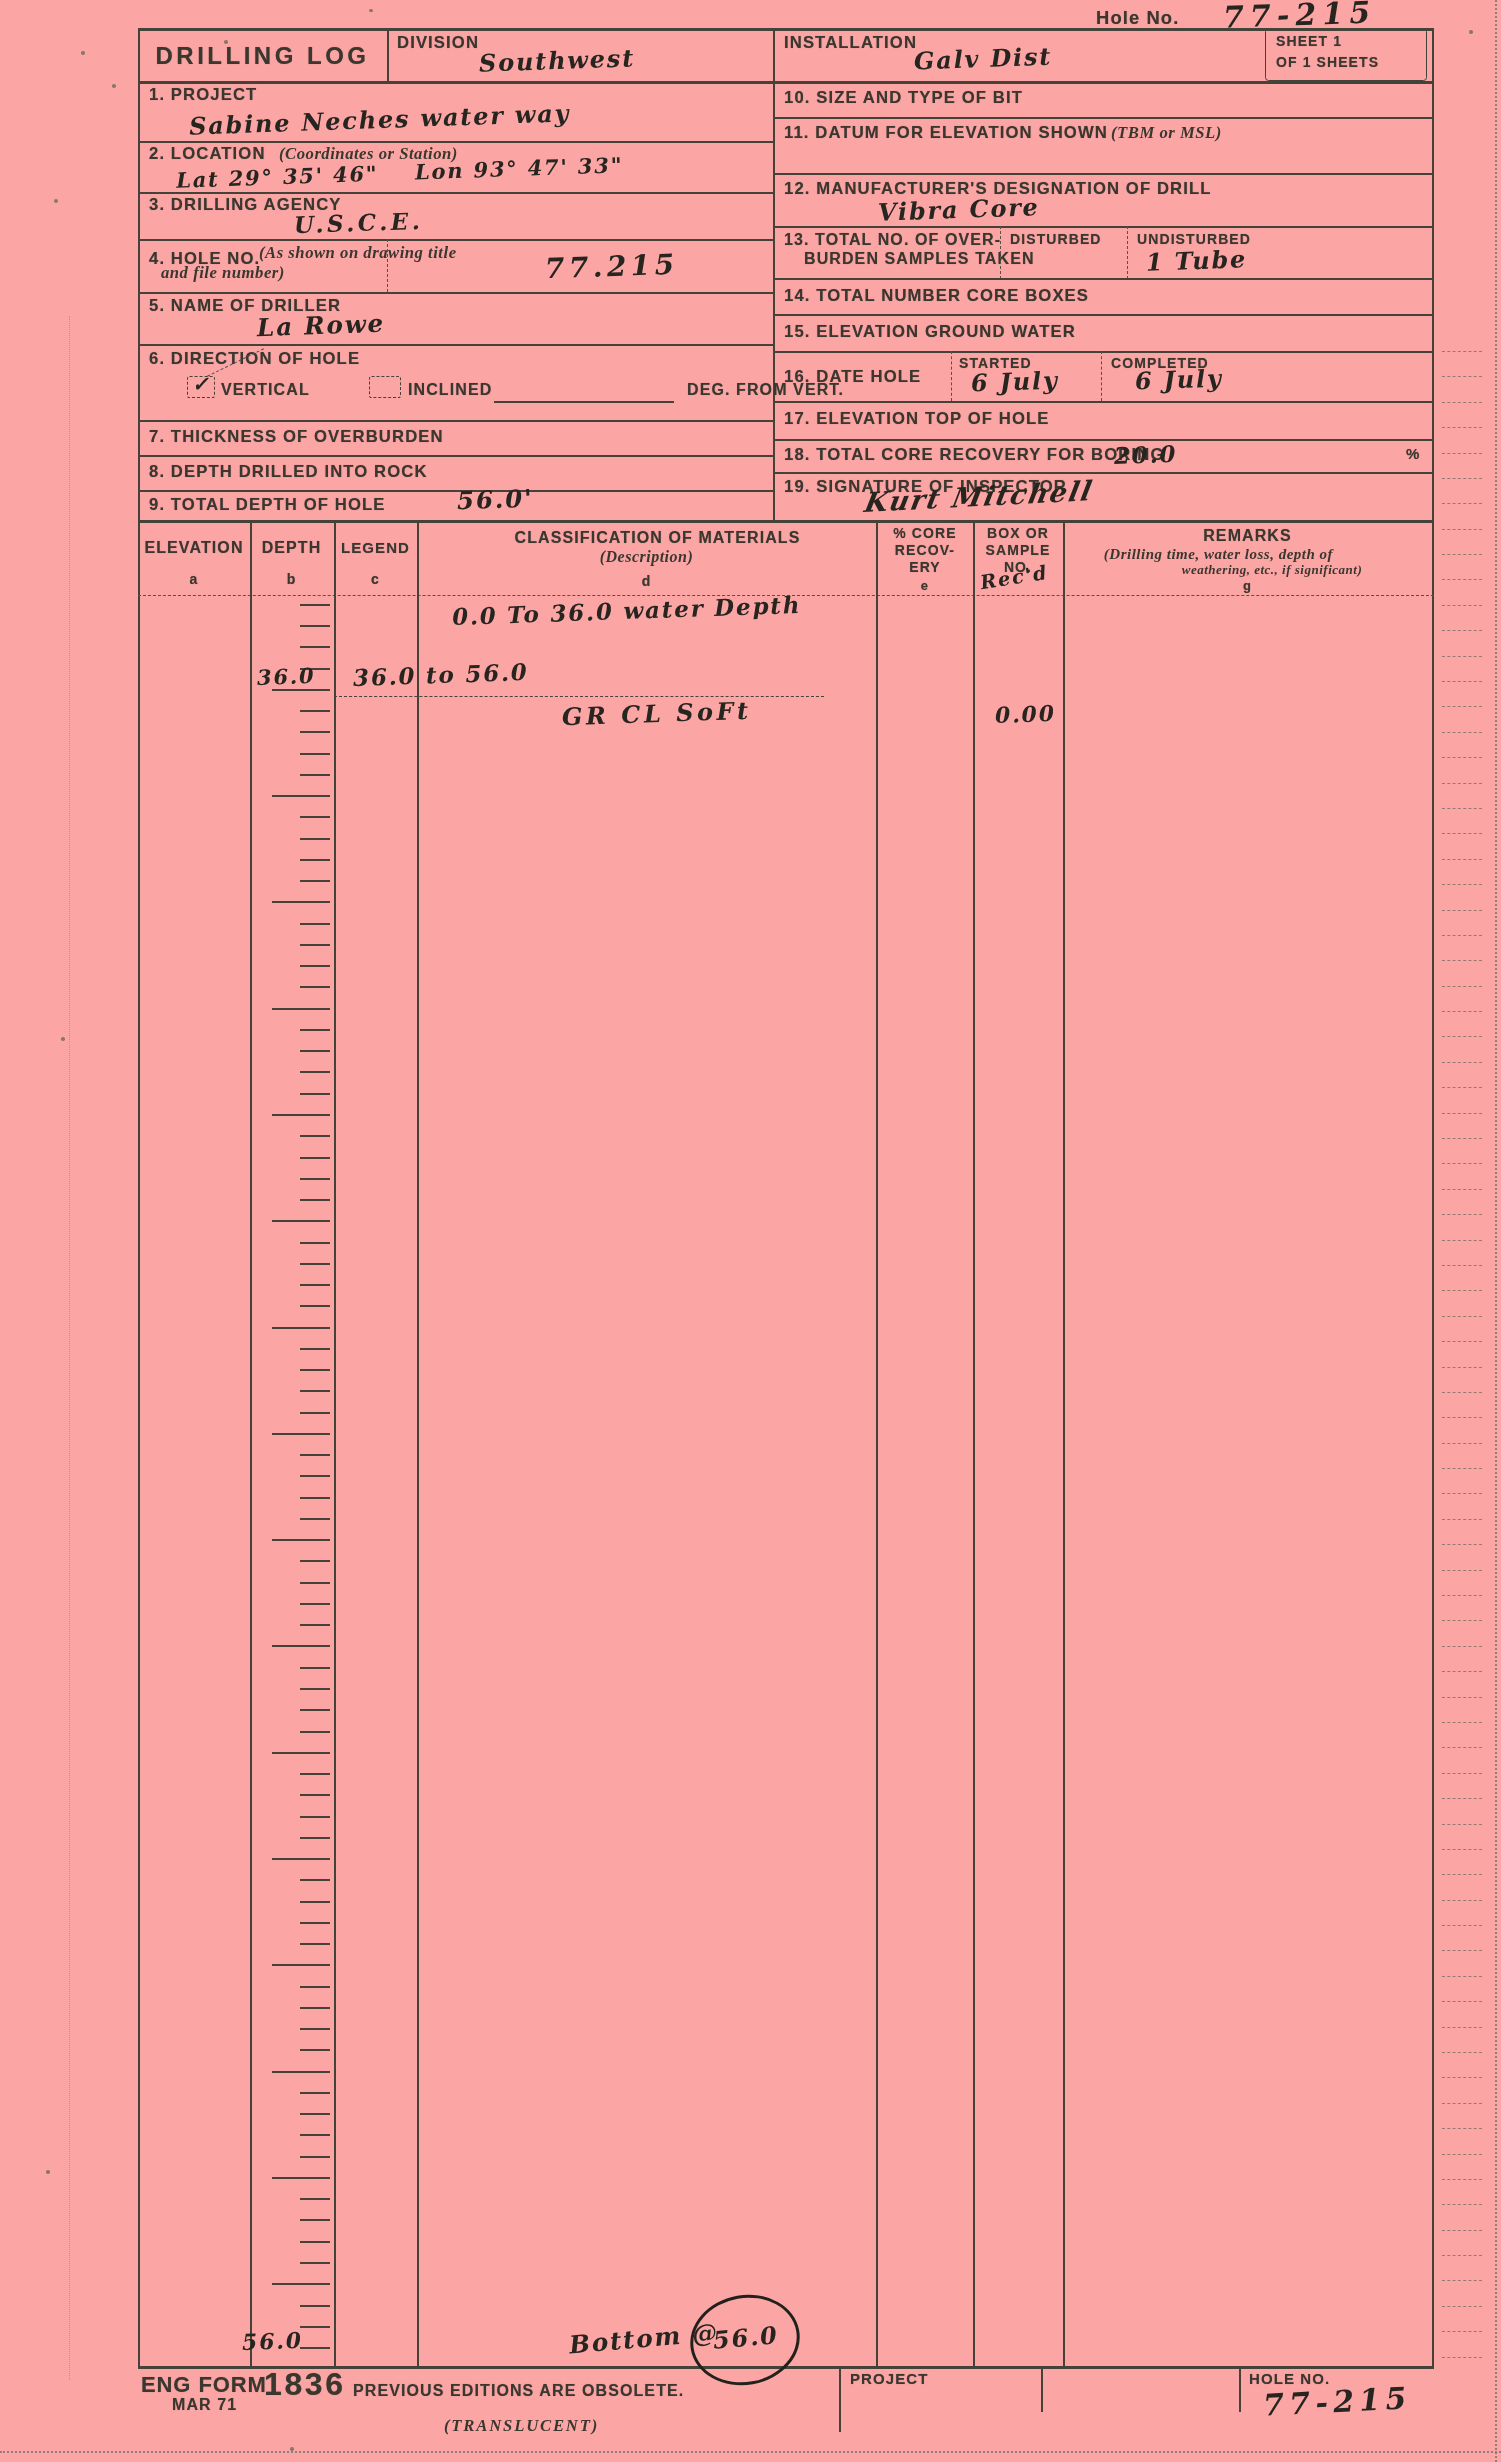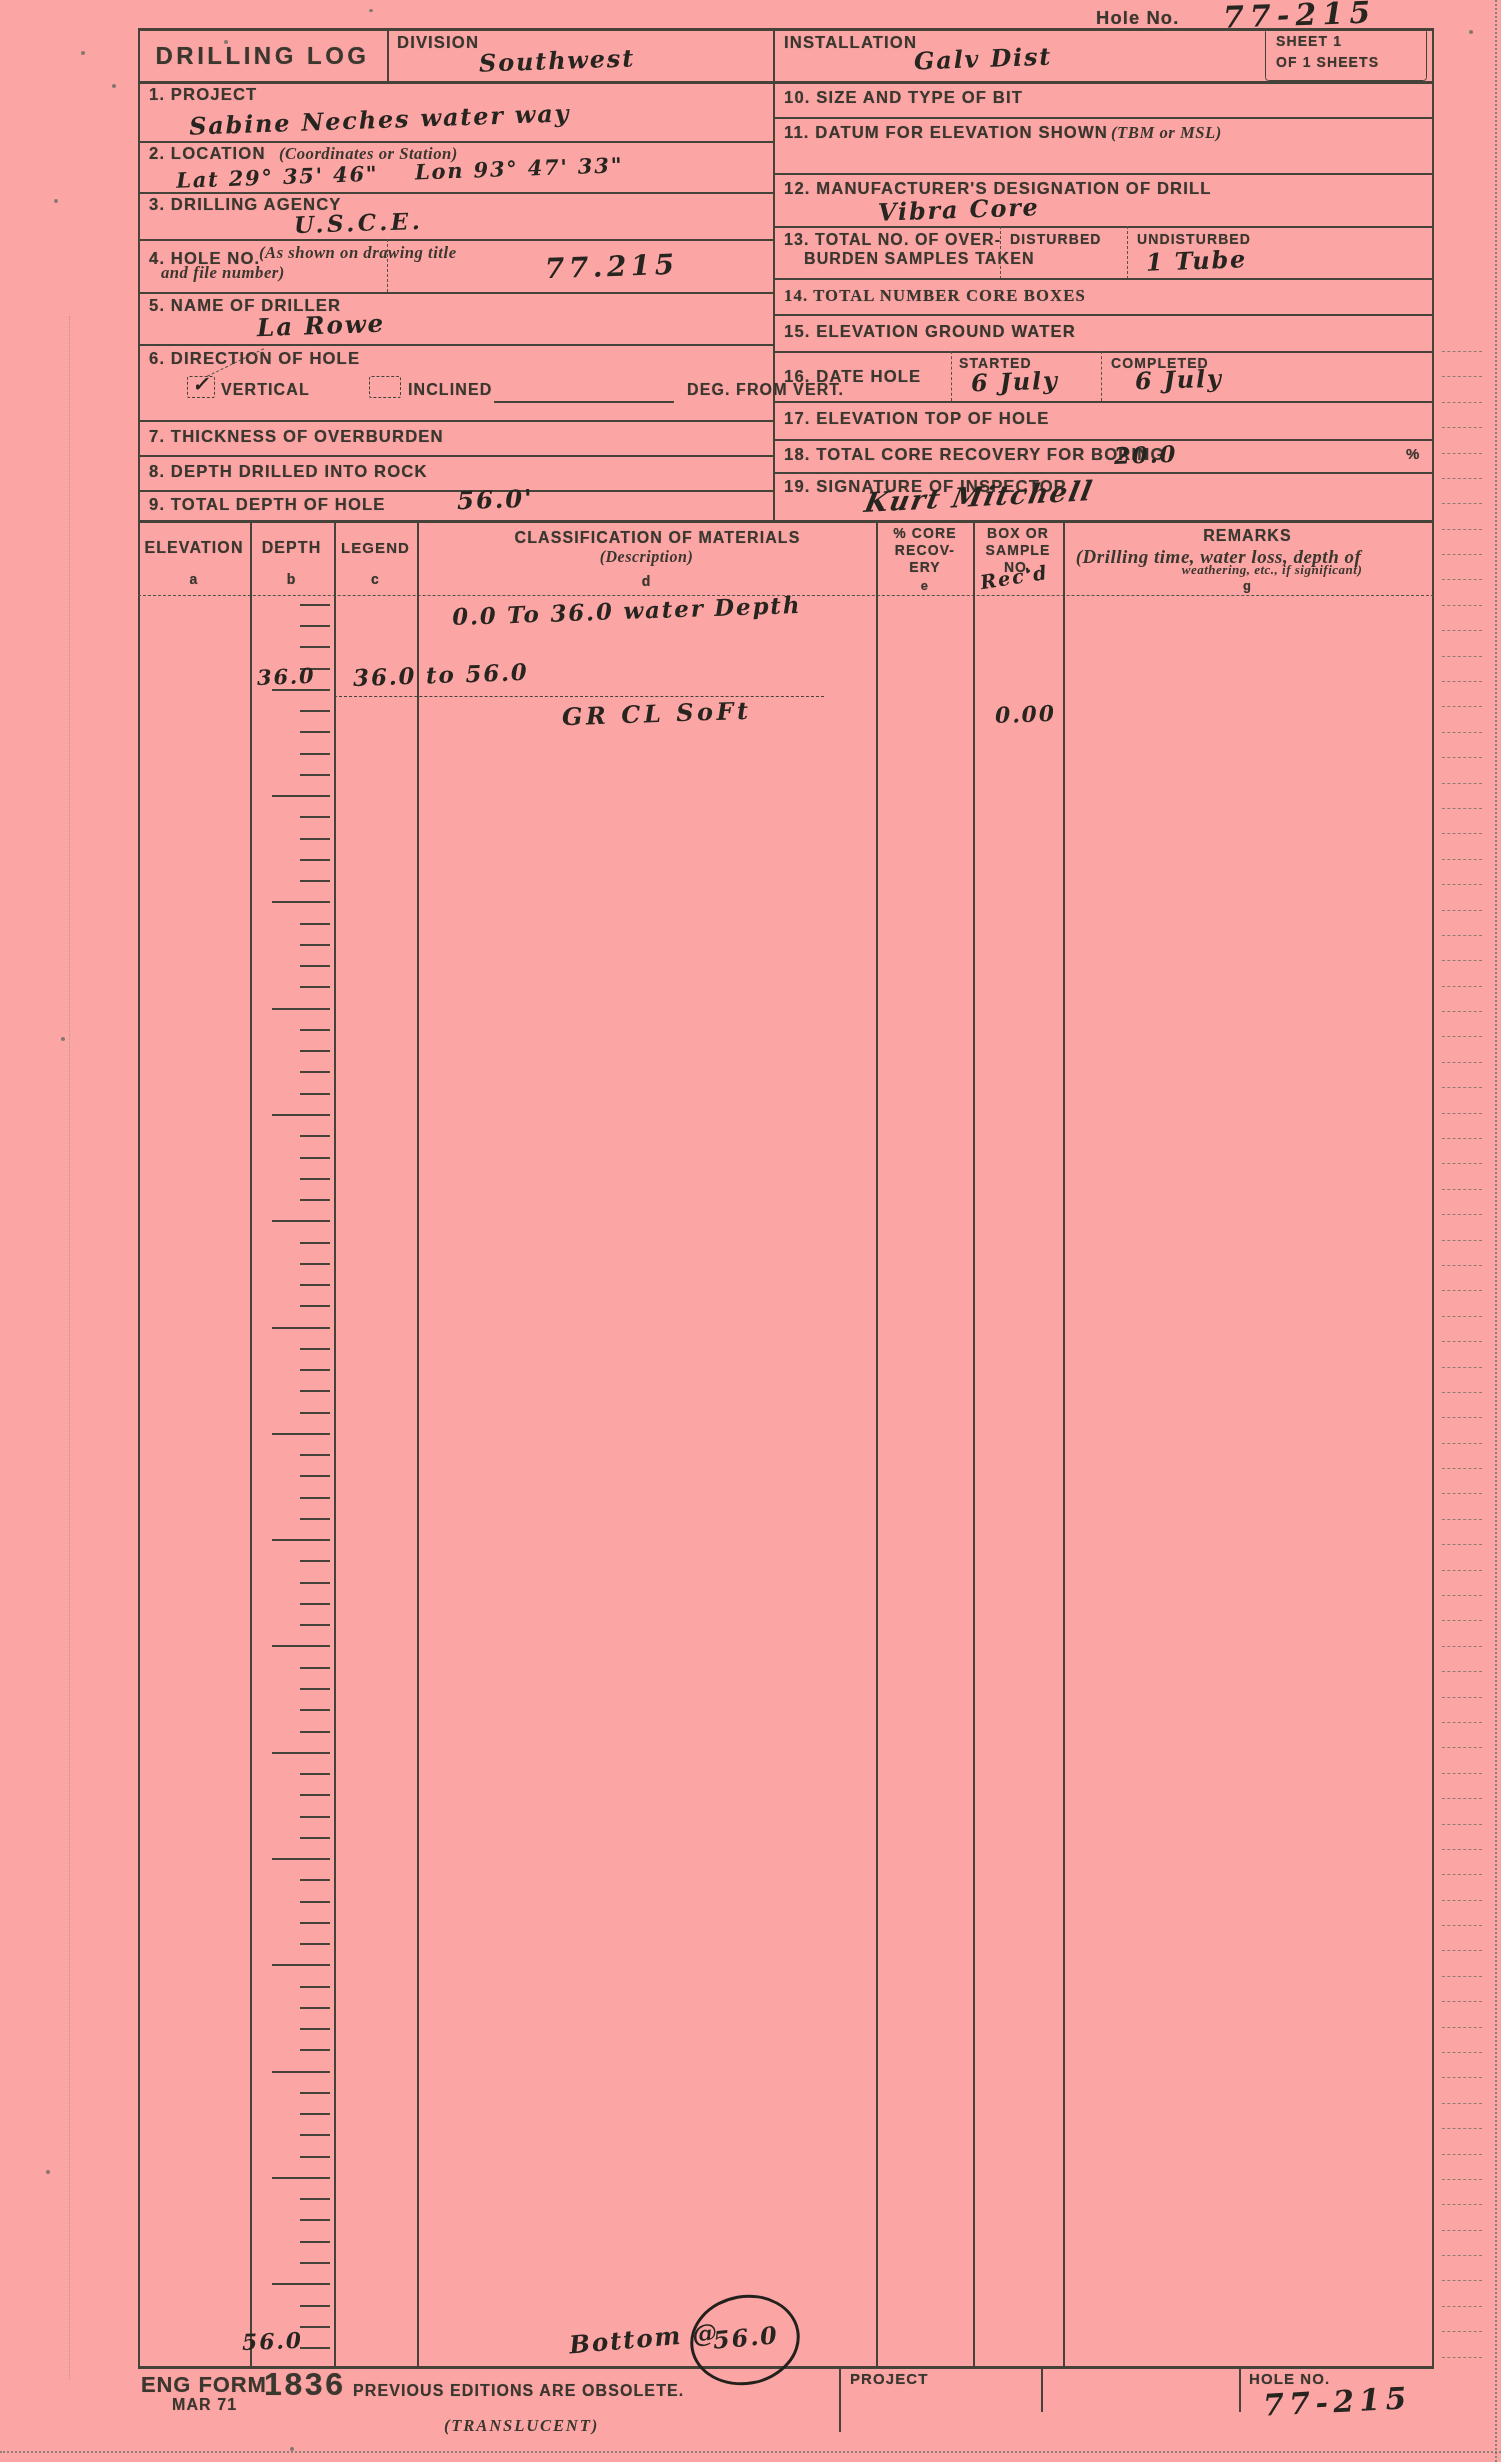--- a/index.html
+++ b/index.html
@@ -119,21 +119,21 @@
 
   <div class="lab" style="left:784px;top:231px;font-size:16px;">13. TOTAL NO. OF OVER-</div>
   <div class="lab" style="left:804px;top:250px;font-size:16px;">BURDEN SAMPLES TAKEN</div>
   <div class="dashv" style="left:1000px;top:226px;height:53px;"></div>
   <div class="dashv" style="left:1127px;top:226px;height:53px;"></div>
   <div class="lab" style="left:1010px;top:231px;font-size:14px;">DISTURBED</div>
   <div class="lab" style="left:1137px;top:231px;font-size:14px;">UNDISTURBED</div>
   <div class="hw" style="left:1146px;top:246px;font-size:24px;">1 Tube</div>
   <div class="hline" style="left:773px;top:278px;width:659px;"></div>
 
-  <div class="lab" style="left:784px;top:286px;font-family:Liberation Serif, serif;">14. TOTAL NUMBER CORE BOXES</div>
+  <div class="lab" style="left:784px;top:286px;">14. TOTAL NUMBER CORE BOXES</div>
   <div class="hline" style="left:773px;top:314px;width:659px;"></div>
 
   <div class="lab" style="left:784px;top:322px;">15. ELEVATION GROUND WATER</div>
   <div class="hline" style="left:773px;top:351px;width:659px;"></div>
 
   <div class="lab" style="left:784px;top:367px;">16. DATE HOLE</div>
   <div class="dashv" style="left:951px;top:351px;height:50px;"></div>
   <div class="dashv" style="left:1101px;top:351px;height:50px;"></div>
   <div class="lab" style="left:959px;top:355px;font-size:14px;">STARTED</div>
   <div class="lab" style="left:1111px;top:355px;font-size:14px;">COMPLETED</div>
@@ -172,21 +172,21 @@
   <div class="lab ctr" style="left:417px;top:573px;width:459px;font-size:14px;">d</div>
   <div class="lab ctr" style="left:876px;top:525px;width:98px;font-size:14px;">% CORE</div>
   <div class="lab ctr" style="left:876px;top:542px;width:98px;font-size:14px;">RECOV-</div>
   <div class="lab ctr" style="left:876px;top:559px;width:98px;font-size:14px;">ERY</div>
   <div class="lab ctr" style="left:876px;top:578px;width:98px;font-size:13px;">e</div>
   <div class="lab ctr" style="left:973px;top:525px;width:90px;font-size:14px;">BOX OR</div>
   <div class="lab ctr" style="left:973px;top:542px;width:90px;font-size:14px;">SAMPLE</div>
   <div class="lab ctr" style="left:973px;top:559px;width:90px;font-size:14px;">NO.</div>
   <div class="hw" style="left:980px;top:566px;font-size:19.3px;transform:rotate(-9deg);">Rec'd</div>
   <div class="lab ctr" style="left:1063px;top:527px;width:369px;font-size:16px;">REMARKS</div>
-  <div class="it ctr" style="left:1063px;top:546px;width:311px;font-size:19px;">(Drilling time, water loss, depth of</div>
+  <div class="it ctr" style="left:1063px;top:546px;width:311px;font-size:15px;">(Drilling time, water loss, depth of</div>
   <div class="it ctr" style="left:1063px;top:562px;width:418px;font-size:13px;">weathering, etc., if significant)</div>
   <div class="lab ctr" style="left:1063px;top:578px;width:369px;font-size:13px;">g</div>
 
   <div class="abs" id="depthTicks" style="left:271px;top:595px;width:61px;height:1771px;">
       <div class="dtick" style="top: 8.8px; width: 30px;"></div>
       <div class="dtick" style="top: 30px; width: 30px;"></div>
       <div class="dtick" style="top: 51px; width: 30px;"></div>
       <div class="dtick" style="top: 73px; width: 30px;"></div>
       <div class="dtick" style="top: 94px; width: 58px;"></div>
       <div class="dtick" style="top: 115px; width: 30px;"></div>

